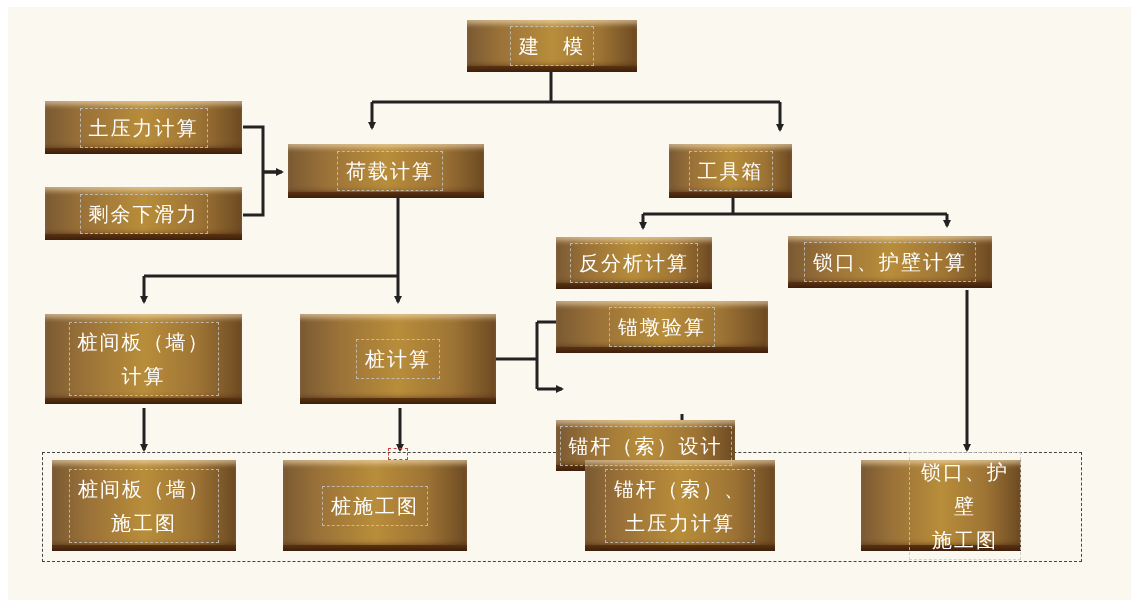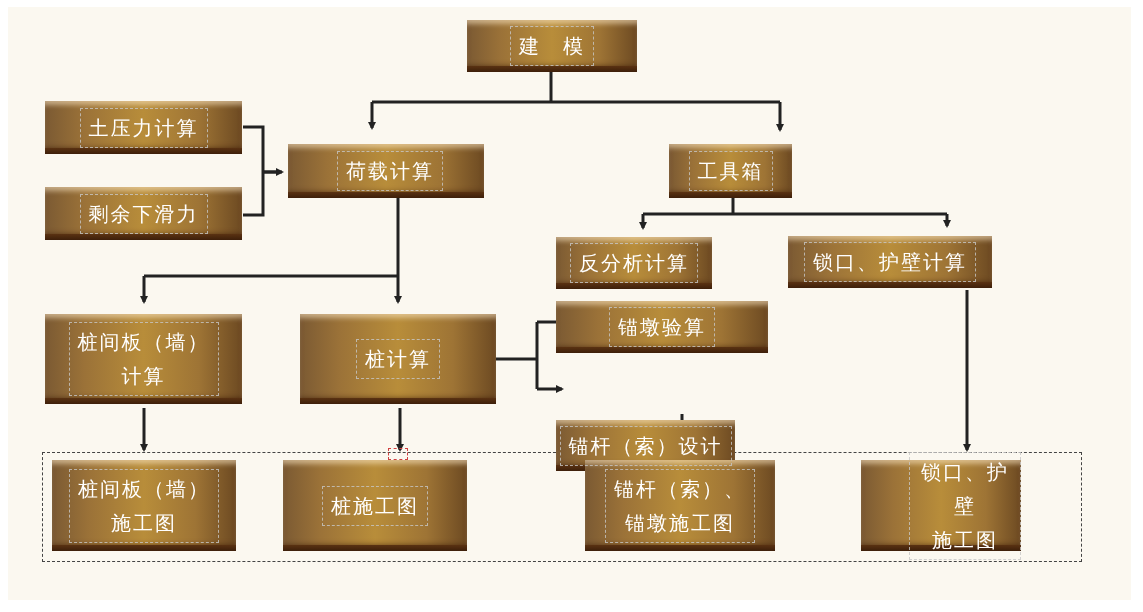--- a/index.html
+++ b/index.html
@@ -118,19 +118,19 @@
   <span class="lbl">桩间板（墙）
 施工图</span>
   </div>
 
 <div class="box" style="left:283px;top:460px;width:184px;height:91px;">
   <span class="lbl">桩施工图</span>
   </div>
 
 <div class="box" style="left:585px;top:460px;width:190px;height:91px;">
   <span class="lbl">锚杆（索）、
-锚墩施工图</span>
+土压力计算</span>
   </div>
 
 <div class="box" style="left:861px;top:460px;width:160px;height:91px;padding-left:48px;">
   <span class="lbl">锁口、护壁
 施工图</span>
   </div>
 
 </body></html>

